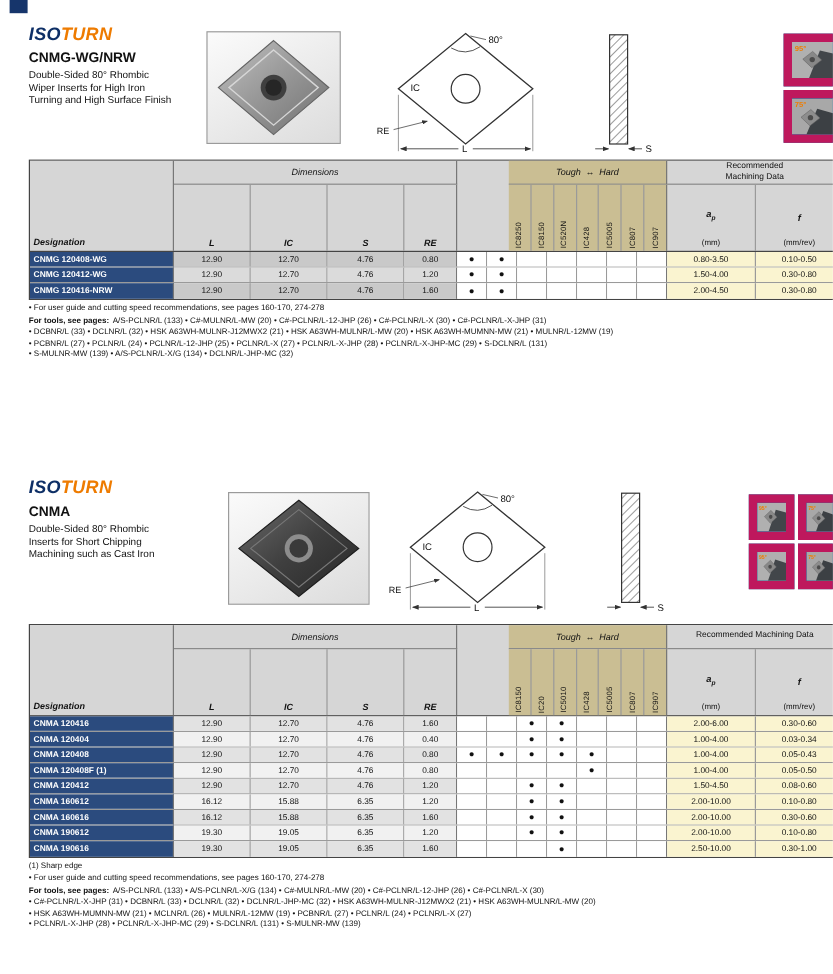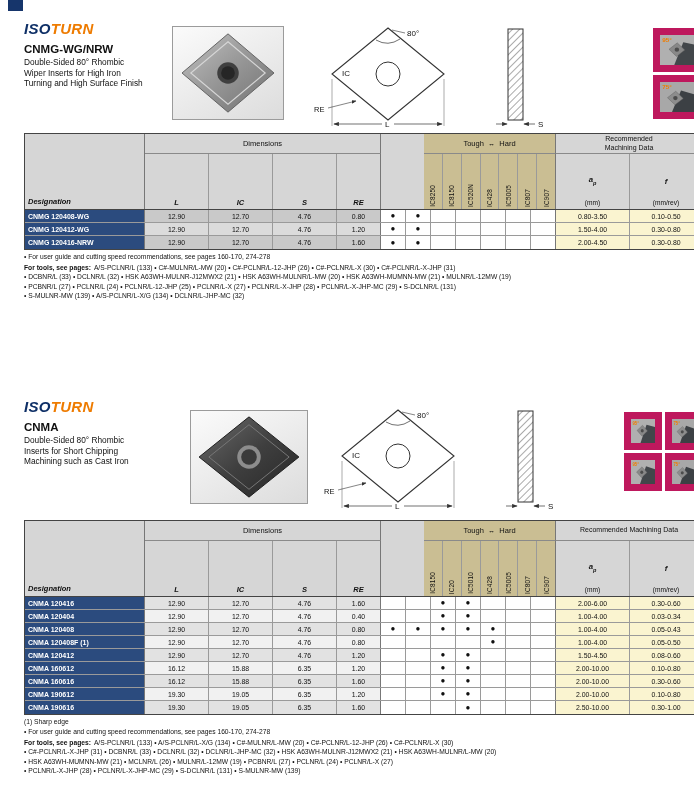--- a/index.html
+++ b/index.html
@@ -33,21 +33,21 @@
 #s2 .thumb{width:38px;height:38px;}
 .thumb svg{display:block;width:100%;height:100%;}
 .tbl{width:679px;border:1px solid #444;margin-top:0;}
 .thead{display:flex;height:76px;background:#d6d6d6;border-bottom:1px solid #444;}
 .ghdes{width:120px;}
 .ghdims{width:236px;display:flex;flex-direction:column;}
 .ghgr{width:175px;display:flex;flex-direction:column;padding-left:43px;}
 .ghrec{width:146px;display:flex;flex-direction:column;}
 .hdes{height:100%;display:flex;align-items:flex-end;padding:0 0 3px 3px;font-size:7.5px;font-weight:bold;border-right:1px solid #777;font-style:italic;}
 .band{height:20px;display:flex;align-items:center;justify-content:center;font-size:7.5px;border-bottom:1px solid #8a8a8a;}
-.bbr{border-right:1px solid #777;}
+.bbr{border-right:1px solid #777;font-style:italic;}
 .sub{height:55px;display:flex;}
 .dcol{display:flex;align-items:flex-end;justify-content:center;padding-bottom:2px;font-size:7.5px;font-weight:bold;font-style:italic;border-right:1px solid #9a9a9a;}
 .tan{background:#cabe93;}
 .gcol{width:25px;display:flex;align-items:flex-end;justify-content:center;border-right:1px solid #9a9a9a;}
 .vlabel{writing-mode:vertical-rl;transform:rotate(180deg);font-size:6.4px;margin-bottom:2px;letter-spacing:.2px;}
 .arr{margin:0 4px;}
 .rec{flex-direction:column;line-height:8.5px;font-size:7px;text-align:center;}
 .rec span:empty{display:none;}
 .apcol{display:flex;flex-direction:column;align-items:center;justify-content:flex-end;gap:13px;padding-bottom:3px;border-right:1px solid #9a9a9a;}
 .apl{font-size:7.8px;font-style:italic;font-weight:bold;}

